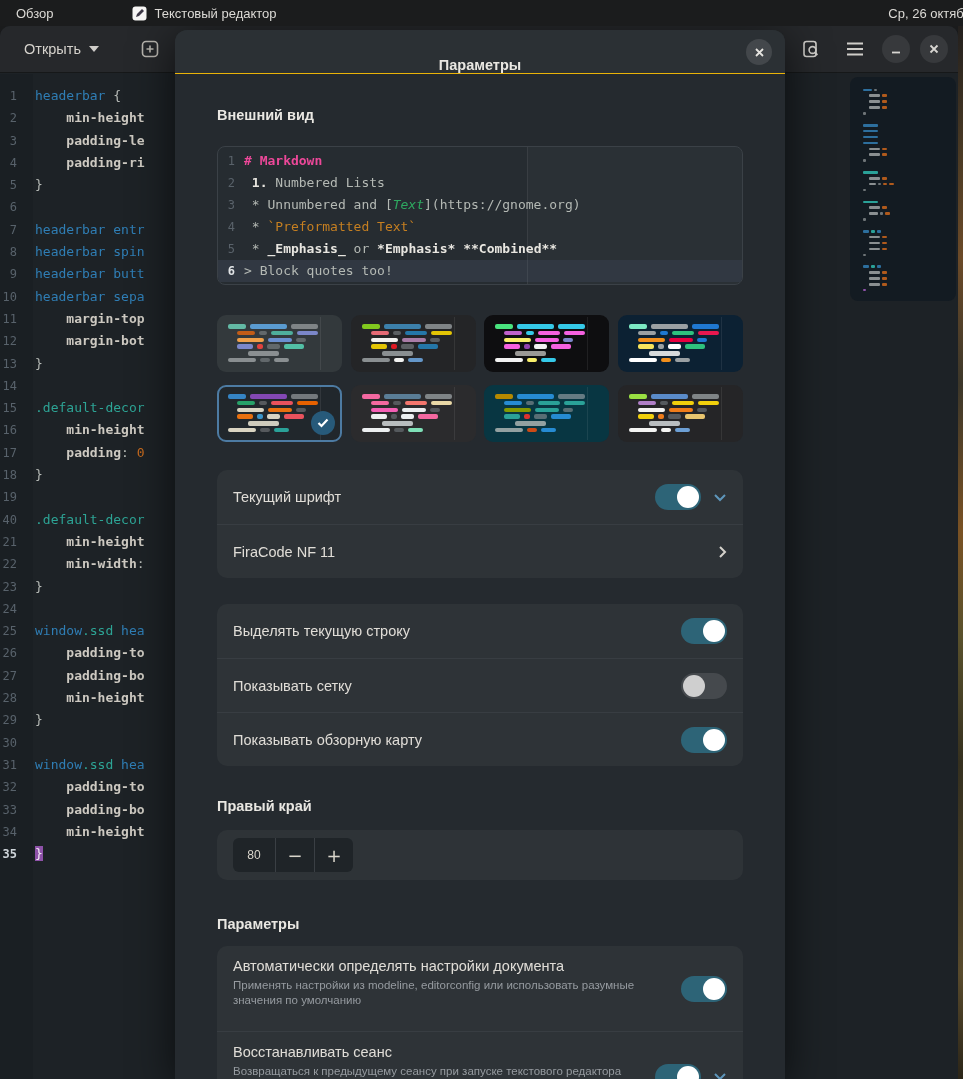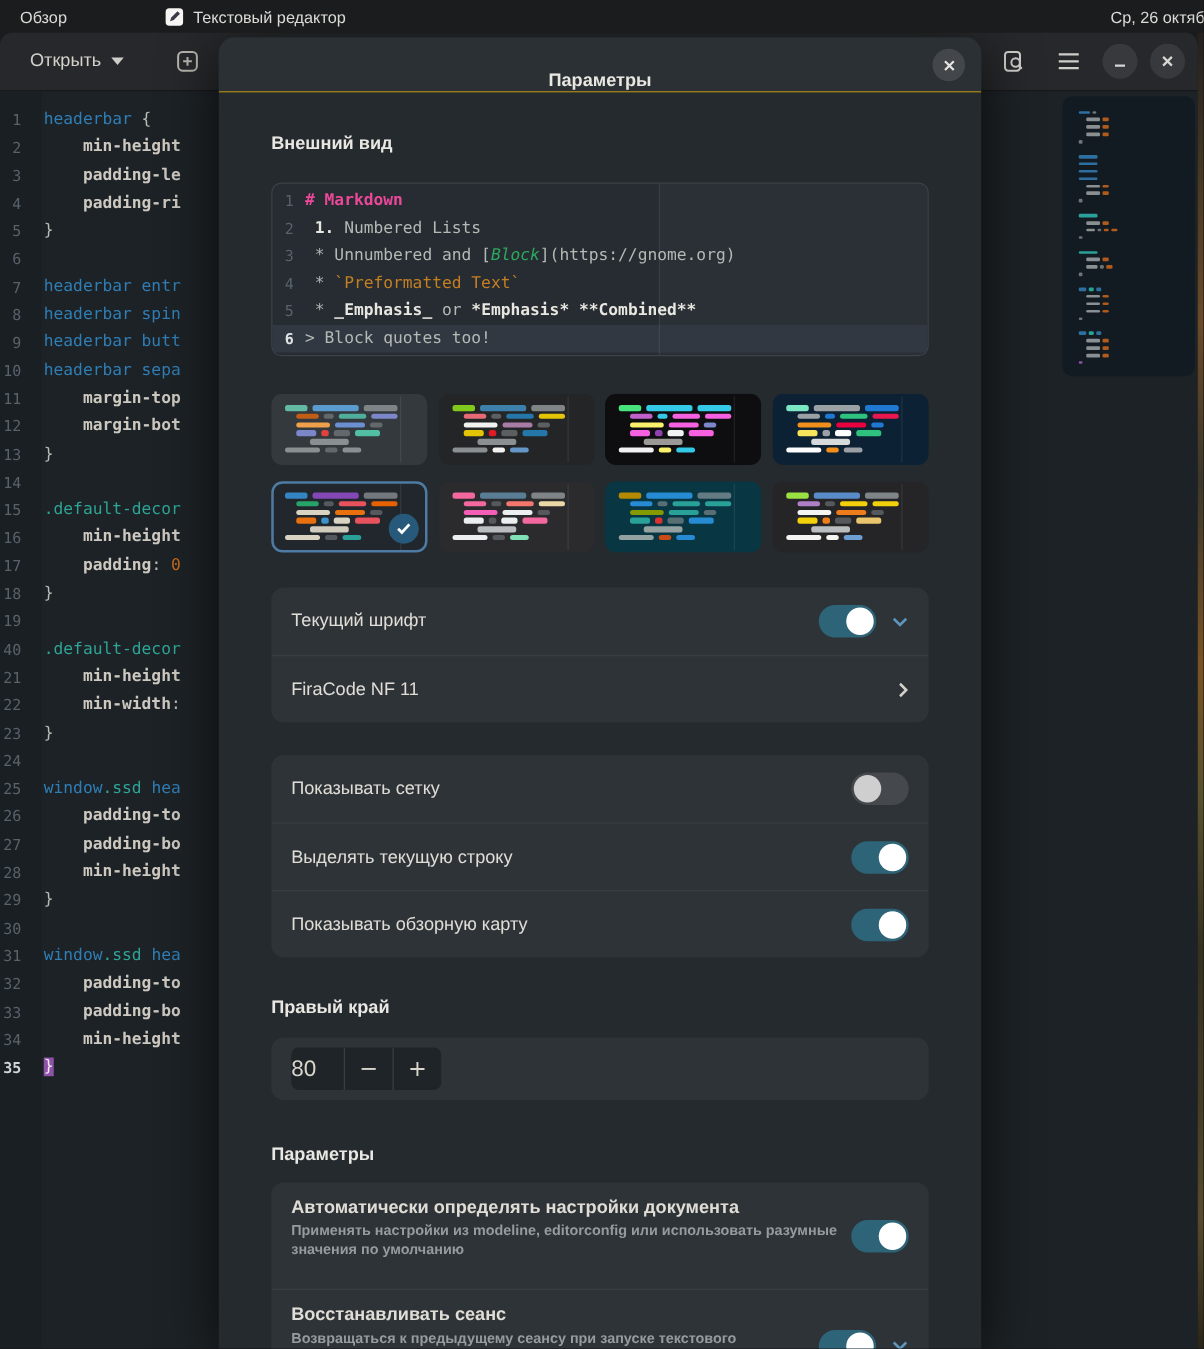--- a/index.html
+++ b/index.html
@@ -95,21 +95,21 @@
   .sbar { display:inline-block; height:4.5px; border-radius:2px; margin-right:4px; vertical-align:top; }
   .sline { position:absolute; top:0; bottom:0; left:101px; width:1px; background:rgba(255,255,255,.08); }
   .badge { position:absolute; right:5px; bottom:5px; width:24px; height:24px; border-radius:50%;
            background:#275a7a; display:flex; align-items:center; justify-content:center; }
 
   
   .group { position:absolute; left:42px; width:526px; background:#2e3337; border-radius:10px; overflow:hidden; }
   .grow { height:54px; display:flex; align-items:center; padding:0 16px; position:relative; cursor:pointer; }
   .grow + .grow { border-top:1px solid #383d42; }
   .grow-label { font-size:14.5px; color:#e0ddd7; flex:1; }
-  .grow2 { padding:12px 16px; position:relative;font-weight:bold; }
+  .grow2 { padding:12px 16px; position:relative; }
   .grow2 + .grow2 { border-top:1px solid #383d42; }
   .grow2-title { font-size:14.5px; color:#e0ddd7; }
   .grow2-sub { font-size:11.5px; color:#969ba0; line-height:15px; margin-top:4px; width:438px; }
 
   #font-group { top:396px; }
   #display-group { top:530px; }
   #margin-group { top:756px; height:50px; }
   #margin-group .grow { height:50px; }
   #behavior-group { top:872px; height:220px; }
   #sec-appearance { top:33px; }
@@ -118,21 +118,21 @@
 
   
   .toggle { width:46px; height:26px; border-radius:13px; background:#45494d; position:relative; flex:none; cursor:pointer; }
   .toggle .knob { position:absolute; top:2px; left:2px; width:22px; height:22px; border-radius:50%; background:#cfcfcf; }
   .toggle.on { background:#2d6477; }
   .toggle.on .knob { left:auto; right:2px; background:#ffffff; }
   .chev { margin-left:12px; flex:none; display:flex; align-items:center; }
 
   
   .spin { display:flex; align-items:center; height:34px; background:#1f2428; border-radius:6px; overflow:hidden; }
-  .spin-val { width:42px; text-align:left; font-size:18px; color:#d9d5cb; }
+  .spin-val { width:42px; text-align:center; font-size:12px; color:#d9d5cb; }
   .spin-sep { width:1px; height:34px; background:#3a3f44; }
   .spin-btn { width:38px; height:34px; display:flex; align-items:center; justify-content:center;
               font-size:18px; color:#d9d5cb; cursor:pointer; background:none; border:none;
               font-family:"DejaVu Sans",sans-serif; }
 
   .beh-toggle-wrap { position:absolute; right:16px; top:50%; transform:translateY(-50%); display:flex; align-items:center; }
 </style>
 </head>
 <body>
 
@@ -268,21 +268,21 @@
     </div>
 
     <div class="dialog-body">
       <div class="section-title" id="sec-appearance">Внешний вид</div>
 
       <div class="preview-frame">
         <div class="pv-after"></div>
         <div id="preview-lines" style="position:relative;padding-top:3px">
             <div class="pl"><span class="pln">1</span><span><span class="seg md-h"># Markdown</span></span></div>
             <div class="pl"><span class="pln">2</span><span><span class="seg md-t"> </span><span class="seg md-b">1.</span><span class="seg md-t"> Numbered Lists</span></span></div>
-            <div class="pl"><span class="pln">3</span><span><span class="seg md-t"> * Unnumbered and [</span><span class="seg md-link">Block</span><span class="seg md-t">](https://gnome.org)</span></span></div>
+            <div class="pl"><span class="pln">3</span><span><span class="seg md-t"> * Unnumbered and [</span><span class="seg md-link">Text</span><span class="seg md-t">](https://gnome.org)</span></span></div>
             <div class="pl"><span class="pln">4</span><span><span class="seg md-t"> * </span><span class="seg md-code">`Preformatted Text`</span></span></div>
             <div class="pl"><span class="pln">5</span><span><span class="seg md-t"> * </span><span class="seg md-b">_Emphasis_</span><span class="seg md-t"> or </span><span class="seg md-b">*Emphasis*</span><span class="seg md-t"> </span><span class="seg md-b">**Combined**</span></span></div>
             <div class="pl current"><span class="pln">6</span><span><span class="seg md-t">&gt; Block quotes too!</span></span></div>
           </div>
         <div class="pv-margin"></div>
       </div>
 
       <div class="scheme-row" id="scheme-row1">
           <div class="scheme" style="background: rgb(51, 57, 60);">
             <div class="srow" style="margin-left: 0px;"><span class="sbar" style="width: 18px; background: rgb(99, 185, 164);"></span><span class="sbar" style="width: 37px; background: rgb(90, 155, 208);"></span><span class="sbar" style="width: 27px; background: rgb(127, 132, 134);"></span></div>
@@ -382,28 +382,28 @@
           <span class="chev">
             <svg width="9" height="14" viewBox="0 0 9 14">
                 <path d="M2 2l5 5-5 5" fill="none" stroke="#d5d2cc" stroke-width="2"></path>
               </svg>
           </span>
         </div>
       </div>
 
       <div class="group" id="display-group">
         <div class="grow">
+          <span class="grow-label">Выделять текущую строку</span>
+          <div class="toggle on">
+              <div class="knob"></div>
+            </div>
+        </div>
+        <div class="grow">
           <span class="grow-label">Показывать сетку</span>
           <div class="toggle">
-              <div class="knob"></div>
-            </div>
-        </div>
-        <div class="grow">
-          <span class="grow-label">Выделять текущую строку</span>
-          <div class="toggle on">
               <div class="knob"></div>
             </div>
         </div>
         <div class="grow">
           <span class="grow-label">Показывать обзорную карту</span>
           <div class="toggle on">
               <div class="knob"></div>
             </div>
         </div>
       </div>

